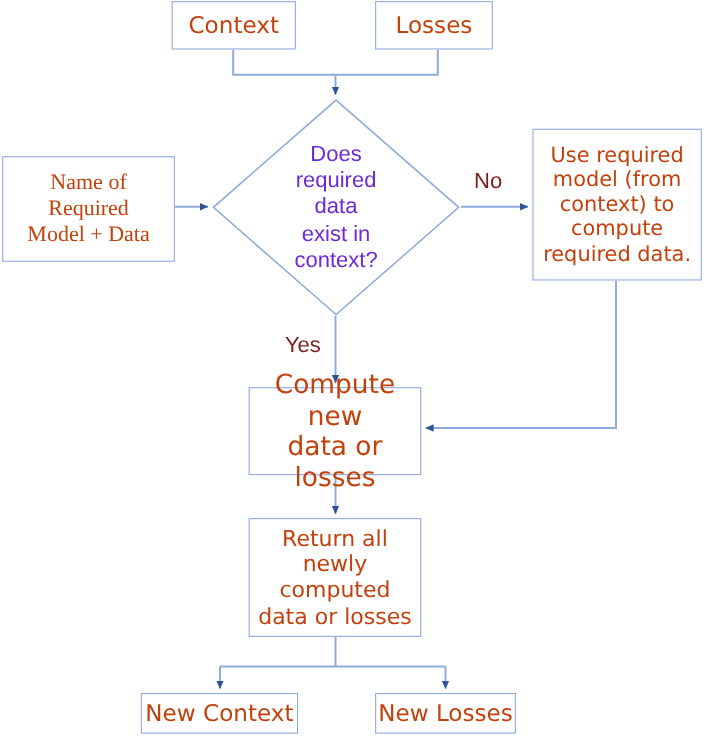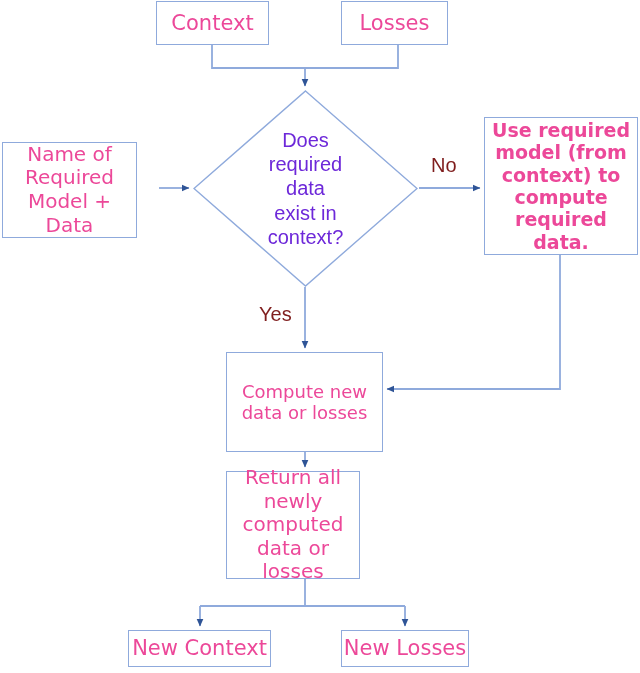--- a/index.html
+++ b/index.html
@@ -23,35 +23,35 @@
     height: 673px;
     pointer-events: none;
   }
   .node {
     position: absolute;
     box-sizing: border-box;
     display: flex;
     align-items: center;
     justify-content: center;
     text-align: center;
-    color: #ec4899;
+    color: #c2410c;
     background: #ffffff;
     border: 1px solid #8faadc;
     font-family: "DejaVu Sans", sans-serif;
     line-height: 1.18;
     white-space: pre-line;
     z-index: 2;
   }
   
   #box-context  { left:156px; top:1px;   width:113px; height:44px;  font-size:21px; }
   #box-losses   { left:341px; top:1px;   width:107px; height:44px;  font-size:21px; }
-  #box-name     { left:2px;   top:142px; width:135px; height:96px;  font-size:20px; }
-  #box-userm    { left:484px; top:117px; width:154px; height:138px; font-size:19px;font-weight:bold; }
-  #box-compute  { left:226px; top:352px; width:157px; height:100px;  font-size:18px; }
-  #box-return   { left:226px; top:471px; width:134px; height:108px; font-size:20px; }
+  #box-name     { left:2px;   top:142px; width:157px; height:96px;  font-size:20px;font-family:Liberation Serif, serif; }
+  #box-userm    { left:484px; top:117px; width:154px; height:138px; font-size:19px; }
+  #box-compute  { left:226px; top:352px; width:157px; height:80px;  font-size:24px; }
+  #box-return   { left:226px; top:471px; width:157px; height:108px; font-size:20px; }
   #box-newctx   { left:128px; top:630px; width:143px; height:37px;  font-size:21px; }
   #box-newloss  { left:341px; top:630px; width:128px; height:37px;  font-size:21px; }
 
   
   #diamond-wrap {
     position: absolute;
     left: 193px;
     top: 90px;
     width: 225px;
     height: 197px;

